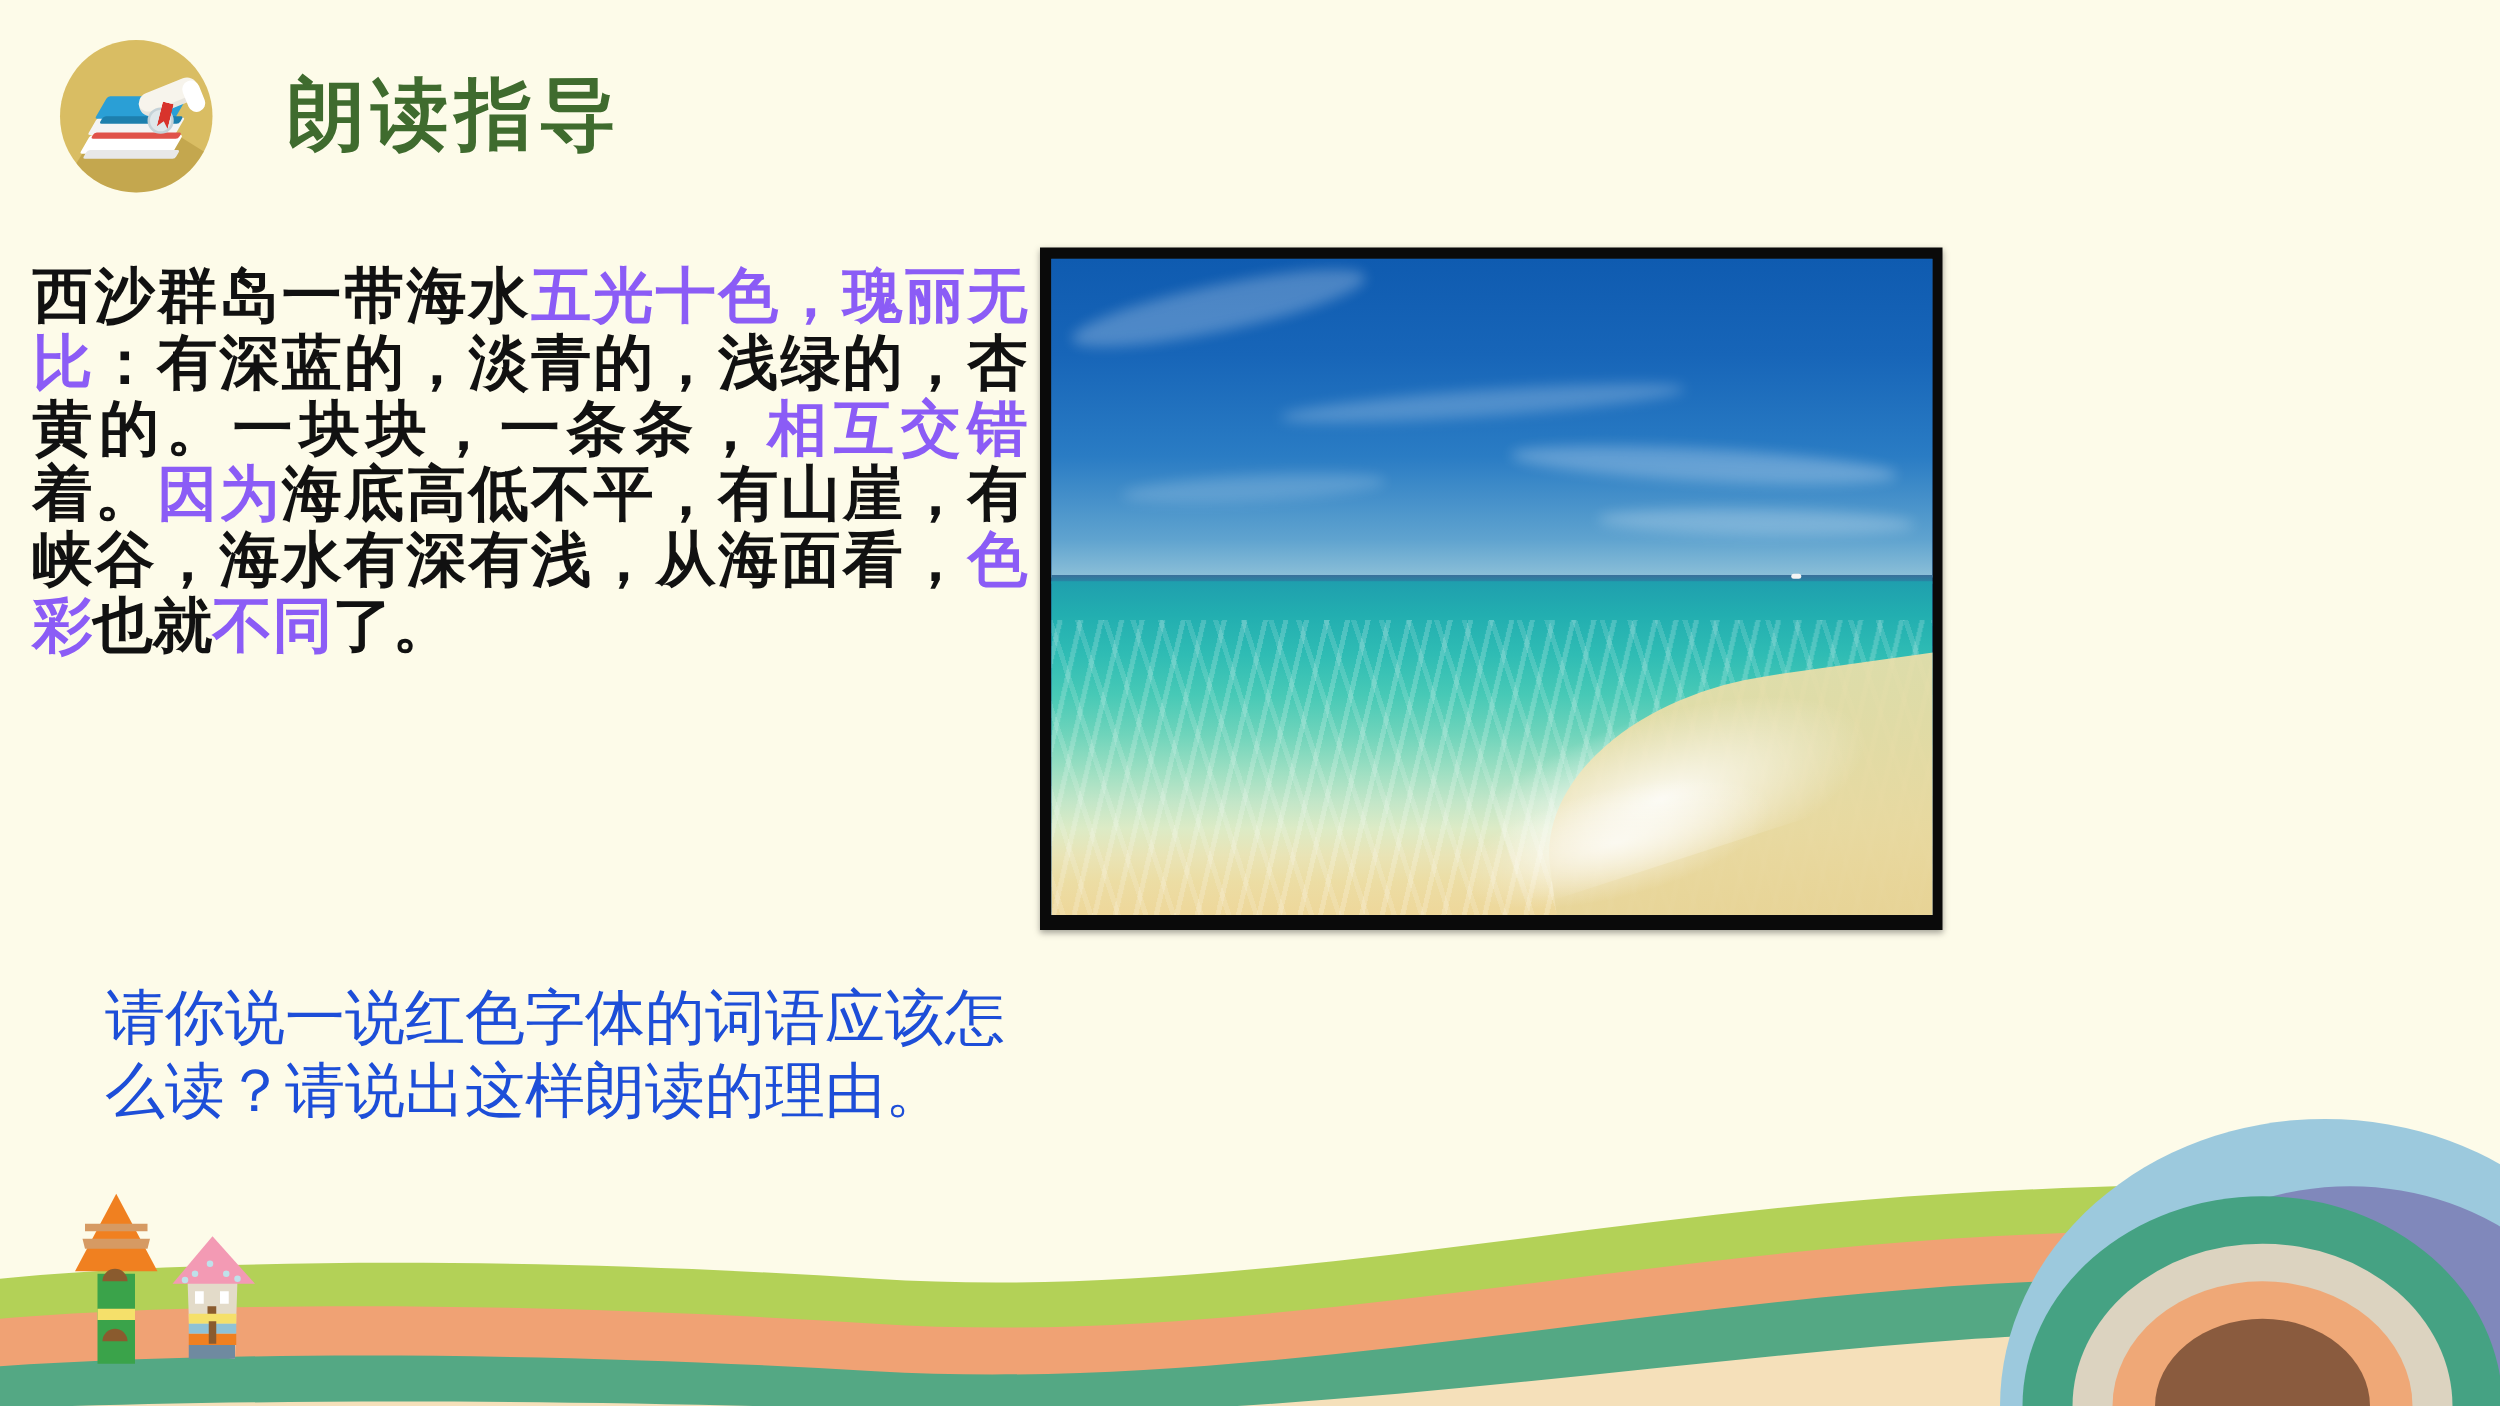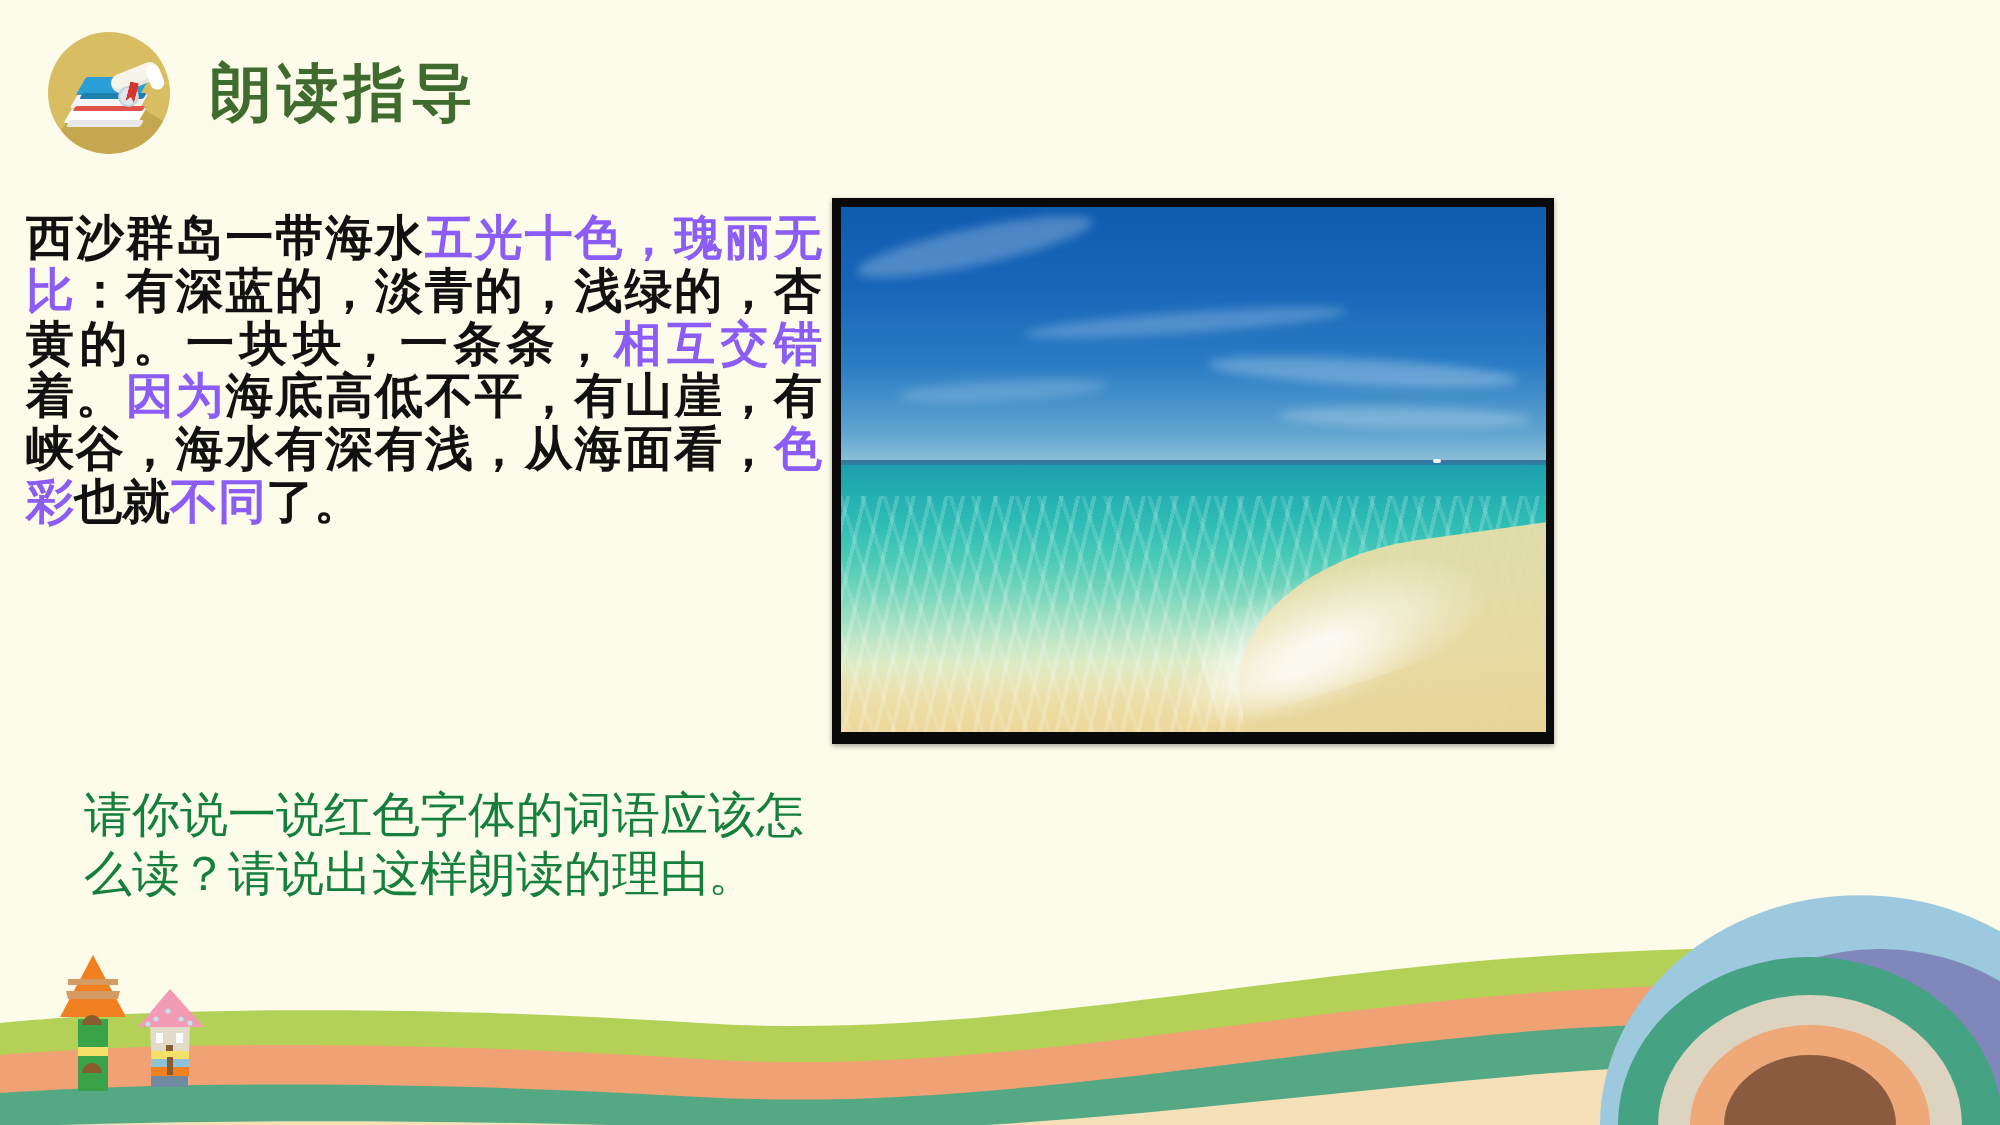--- a/index.html
+++ b/index.html
@@ -41,36 +41,36 @@
   #badge .ribbon{
     position:absolute;left:79px;top:50px;width:9px;height:26px;
     background:#d8332c;transform:rotate(14deg);
     clip-path:polygon(0 0,100% 0,100% 78%,50% 58%,0 78%);
   }
   #badge .seal{
     position:absolute;left:70px;top:54px;width:17px;height:17px;border-radius:50%;
     background:#dfe7ea;border:2px solid #c5d2d8;
   }
   #title{
-    margin-left:40px;font-size:62px;font-weight:bold;color:#3f6b2e;
+    margin-left:60px;font-size:62px;font-weight:bold;color:#3f6b2e;
     letter-spacing:5px;line-height:1;white-space:nowrap;
   }
 
   
   #para{
     position:absolute;left:26px;top:212px;width:796px;
     font-size:48px;font-weight:bold;color:#111111;
     line-height:1.10;letter-spacing:0px;text-align:justify;
   }
   #para .hl{color:#8b5cf6;}
 
   
   #question{
     position:absolute;left:84px;top:786px;width:726px;
-    font-size:48px;color:#15803d;line-height:1.22;letter-spacing:0px;
+    font-size:48px;color:#1d4ed8;line-height:1.22;letter-spacing:0px;
   }
 
   
   #photoframe{
     position:absolute;left:832px;top:198px;width:722px;height:546px;
     background:#0a0a0a;padding:9px 8px 12px 9px;box-sizing:border-box;
     box-shadow:0 2px 5px rgba(0,0,0,.35);
   }
   #photo{position:relative;width:100%;height:100%;overflow:hidden;background:#1a5fa8;}
   #photo .sky{

